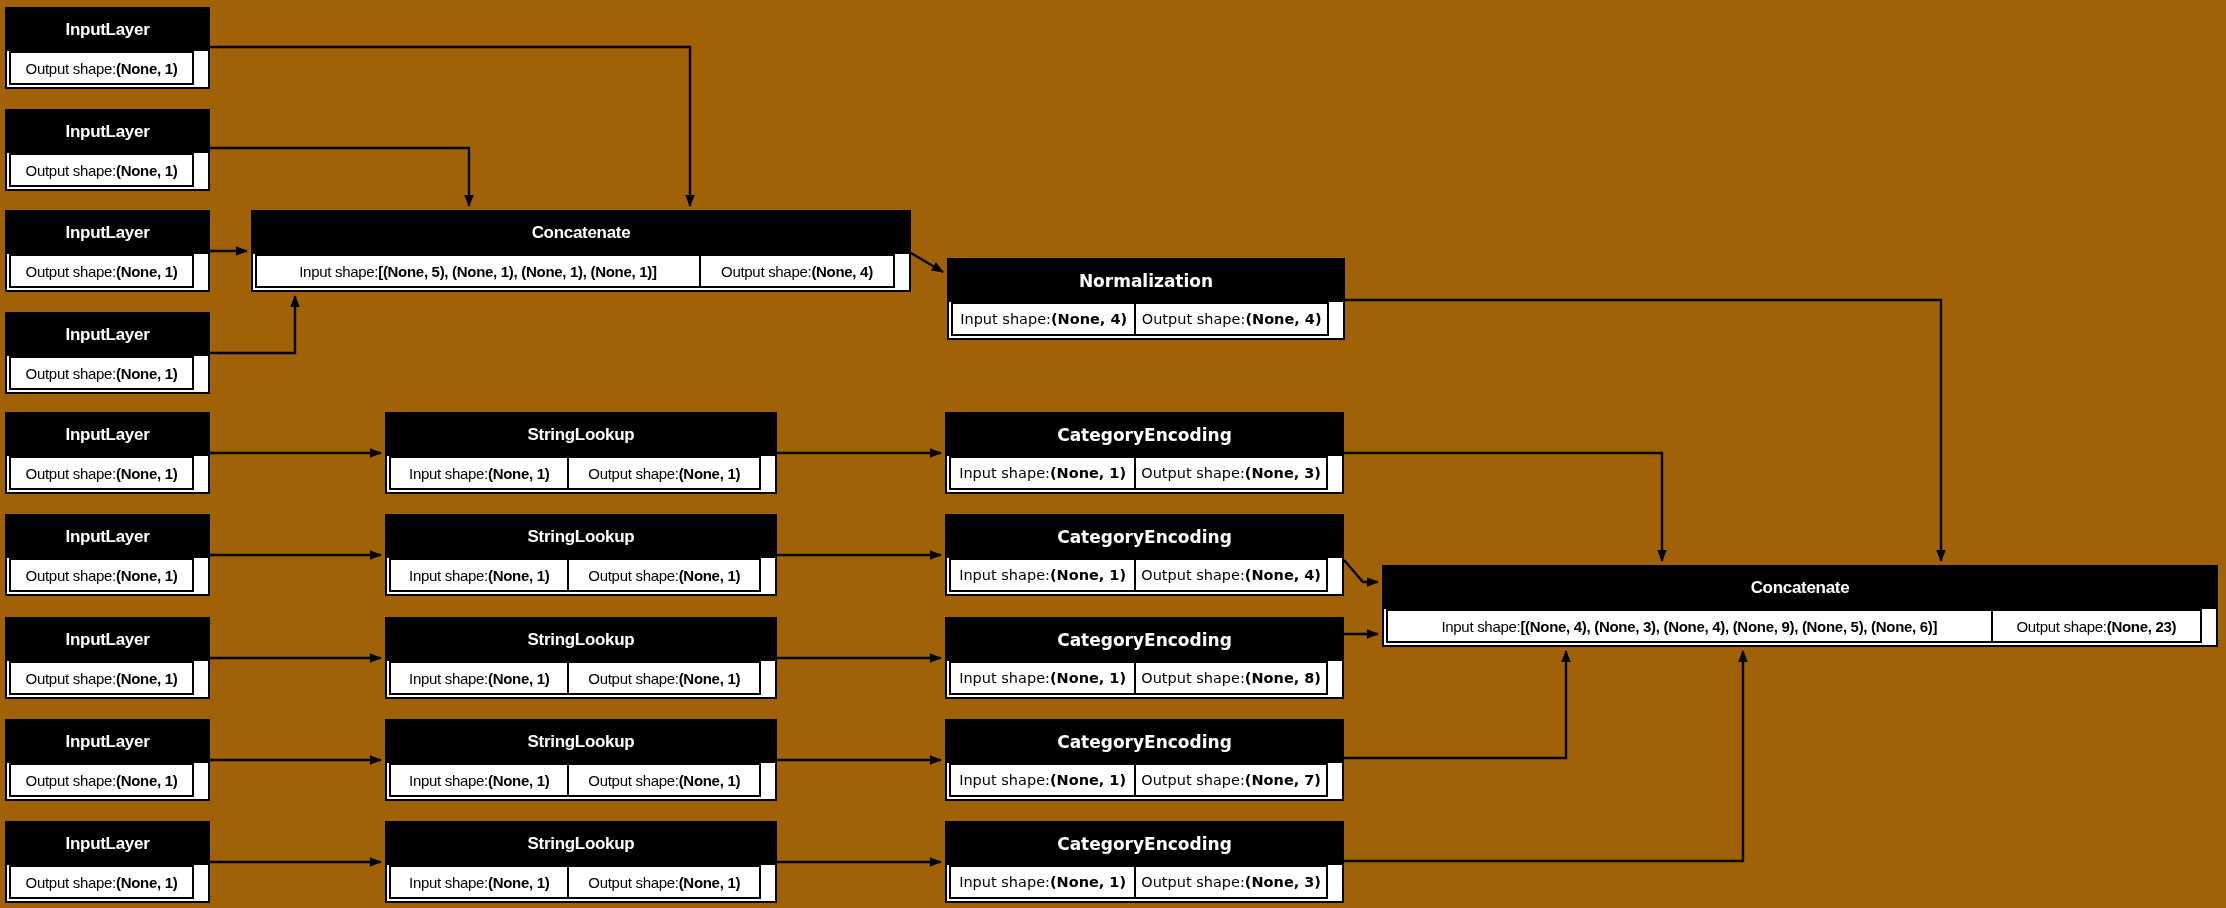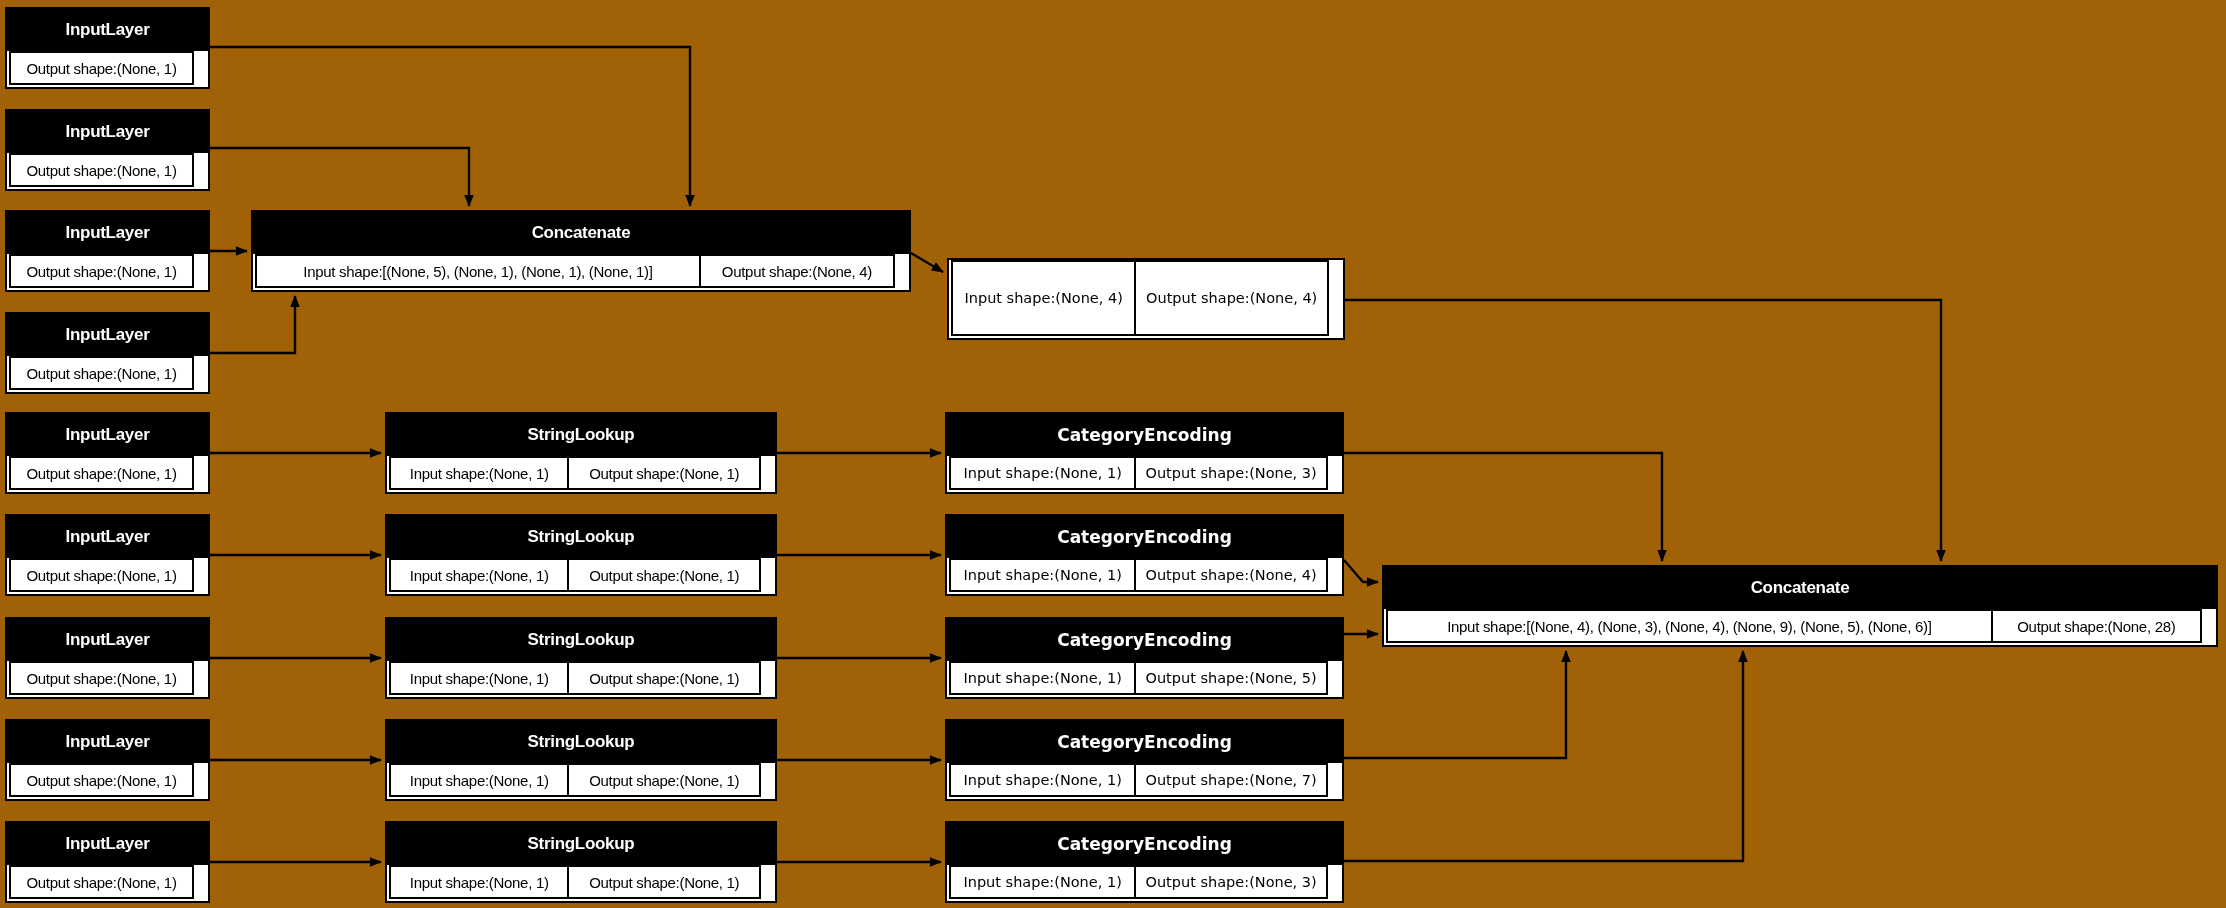--- a/index.html
+++ b/index.html
@@ -48,21 +48,21 @@
     background: #ffffff;
     color: #000000;
     display: flex;
     align-items: center;
     justify-content: center;
     white-space: nowrap;
     overflow: hidden;
     font-size: 15px;
   }
   .node__cell + .node__cell { border-left-width: 2px; margin-left: -2px; }
-  .node__cell .val { font-weight: normal; }
+  .node__cell .val { font-weight: bold; }
   .node--narrow { font-family: "Liberation Sans", sans-serif; letter-spacing: -0.3px; }
   .node--narrow .node__header { font-family: "Liberation Sans", sans-serif; }
   .node--wide { font-family: "DejaVu Sans", sans-serif; letter-spacing: 0; }
   .node--wide .node__cell { font-size: 14.5px; }
 </style>
 </head>
 <body>
 
 <div class="canvas">
   <svg class="edges-layer" width="2226" height="908" xmlns="http://www.w3.org/2000/svg">
@@ -139,20 +139,21 @@
             <span class="lbl">Input shape: </span>
             <span class="val">[(None, 5), (None, 1), (None, 1), (None, 1)]</span>
           </div>
           <div class="node__cell" style="flex-grow: 200; flex-basis: 0px;">
             <span class="lbl">Output shape: </span>
             <span class="val">(None, 4)</span>
           </div>
         </div>
       </div>
       <div class="node node--wide" style="left: 947px; top: 258px; width: 398px; height: 82px;">
+        <div class="node__header">Normalization</div>
         <div class="node__body">
           <div class="node__cell" style="flex-grow: 194; flex-basis: 0px;">
             <span class="lbl">Input shape: </span>
             <span class="val">(None, 4)</span>
           </div>
           <div class="node__cell" style="flex-grow: 204; flex-basis: 0px;">
             <span class="lbl">Output shape: </span>
             <span class="val">(None, 4)</span>
           </div>
         </div>
@@ -251,21 +252,21 @@
       </div>
       <div class="node node--wide" style="left: 945px; top: 617px; width: 399px; height: 82px;">
         <div class="node__header">CategoryEncoding</div>
         <div class="node__body">
           <div class="node__cell" style="flex-grow: 196; flex-basis: 0px;">
             <span class="lbl">Input shape: </span>
             <span class="val">(None, 1)</span>
           </div>
           <div class="node__cell" style="flex-grow: 203; flex-basis: 0px;">
             <span class="lbl">Output shape: </span>
-            <span class="val">(None, 5)</span>
+            <span class="val">(None, 8)</span>
           </div>
         </div>
       </div>
       <div class="node node--narrow" style="left: 5px; top: 719px; width: 205px; height: 82px;">
         <div class="node__header">InputLayer</div>
         <div class="node__body">
           <div class="node__cell" style="flex-grow: 201; flex-basis: 0px;">
             <span class="lbl">Output shape: </span>
             <span class="val">(None, 1)</span>
           </div>
@@ -334,18 +335,18 @@
       </div>
       <div class="node node--narrow" style="left: 1382px; top: 565px; width: 836px; height: 82px;">
         <div class="node__header">Concatenate</div>
         <div class="node__body">
           <div class="node__cell" style="flex-grow: 622; flex-basis: 0px;">
             <span class="lbl">Input shape: </span>
             <span class="val">[(None, 4), (None, 3), (None, 4), (None, 9), (None, 5), (None, 6)]</span>
           </div>
           <div class="node__cell" style="flex-grow: 214; flex-basis: 0px;">
             <span class="lbl">Output shape: </span>
-            <span class="val">(None, 28)</span>
+            <span class="val">(None, 23)</span>
           </div>
         </div>
       </div>
     </div>
 </div>
 
 </body></html>

